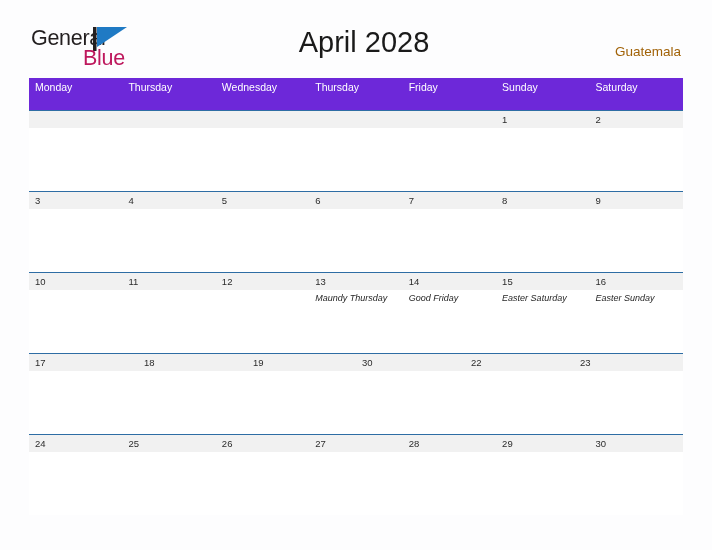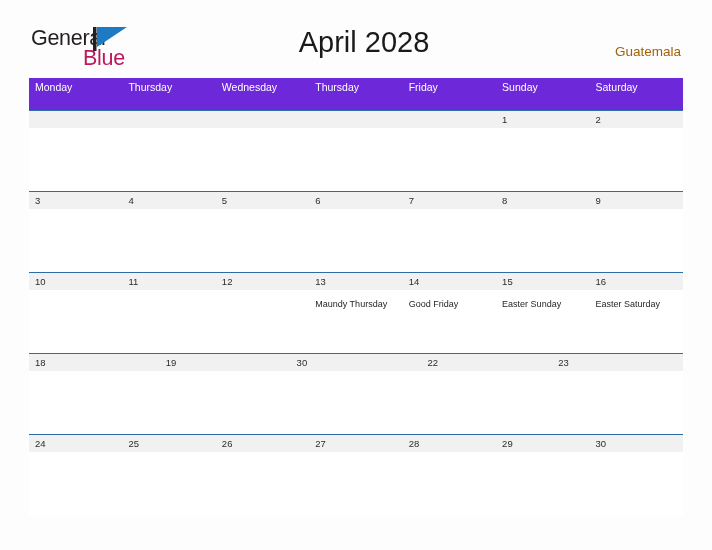--- a/index.html
+++ b/index.html
@@ -133,22 +133,23 @@
   }
 
   .week-body {
     display: flex;
     background: #ffffff;
     height: 63px;
   }
   .daycell-body {
     flex: 1 1 0;
     padding-left: 6px;
-    padding-top: 8px;
+    padding-top: 2px;
     box-sizing: border-box;
+    font-style: italic;
   }
   .event {
     font-size: 9px;
     line-height: 12px;
     color: #262626;
     font-family: "Liberation Sans", sans-serif;
     white-space: nowrap;
   }
 </style>
 </head>
@@ -241,30 +242,31 @@
         <div class="daycell-body"></div>
         <div class="daycell-body"></div>
         <div class="daycell-body"></div>
         <div class="daycell-body">
             <div class="event">Maundy Thursday</div>
           </div>
         <div class="daycell-body">
             <div class="event">Good Friday</div>
           </div>
         <div class="daycell-body">
+            <div class="event">Easter Saturday</div>
+          </div>
+        <div class="daycell-body">
             <div class="event">Easter Sunday</div>
           </div>
-        <div class="daycell-body">
-            <div class="event">Easter Saturday</div>
-          </div>
-      </div>
-    </div>
-
-    <div class="week">
-      <div class="week-dates">
+      </div>
+    </div>
+
+    <div class="week">
+      <div class="week-dates">
+        <div class="daycell-num">17</div>
         <div class="daycell-num">18</div>
         <div class="daycell-num">19</div>
         <div class="daycell-num">30</div>
         <div class="daycell-num">22</div>
         <div class="daycell-num">23</div>
       </div>
       <div class="week-body">
         <div class="daycell-body"></div>
         <div class="daycell-body"></div>
         <div class="daycell-body"></div>

